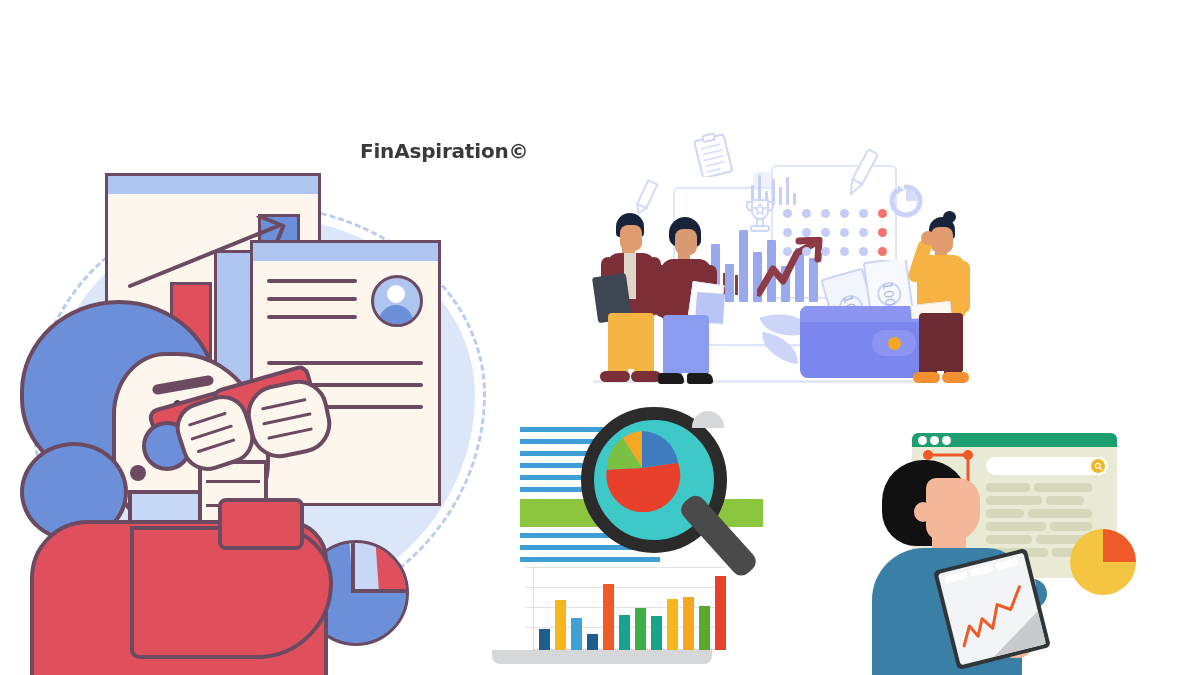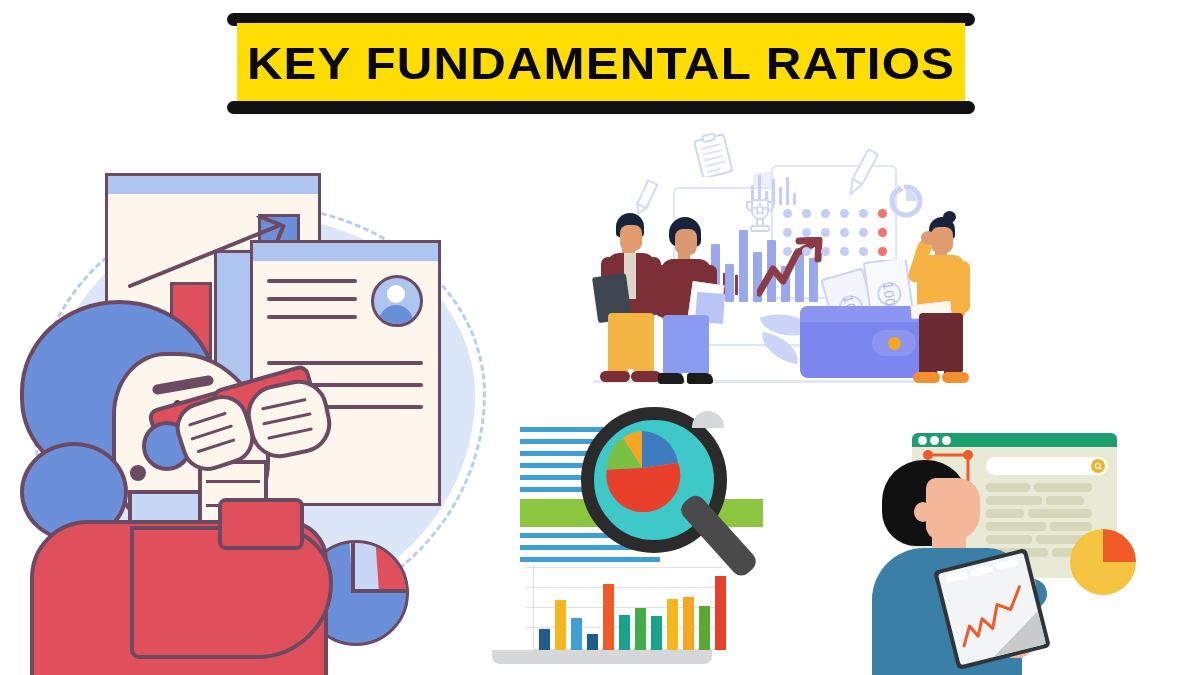--- a/index.html
+++ b/index.html
@@ -121,27 +121,22 @@
   
   #ill-br{left:870px;top:415px;width:320px;height:260px;}
   .kline{position:absolute;height:9px;background:#d5d8bb;border-radius:4px;}
   .dot3{position:absolute;width:9px;height:9px;border-radius:50%;background:#ffffff;}
 </style>
 </head>
 <body>
 
 <div id="stage">
 
-  <div id="banner">
-    <div class="bar-rule top"></div>
-    <div id="banner-fill"></div>
-    <div id="banner-title">KEY FUNDAMENTAL RATIOS</div>
-    <div class="bar-rule bottom"></div>
-  </div>
-
+
+  <div id="watermark">FinAspiration©</div>
 
   <div id="ill-left" class="ill">
     <div id="blob"></div>
     <div id="blob-dash"></div>
 
     <div id="chart-card" class="card-out">
       <div class="card-hdr"></div>
       <div class="bar" style="left:18px;width:36px;height:50px;background:#c6d8f5;"></div>
       <div class="bar" style="left:62px;width:36px;height:118px;background:#e0505c;"></div>
       <div class="bar" style="left:106px;width:36px;height:150px;background:#aec5ef;"></div>

